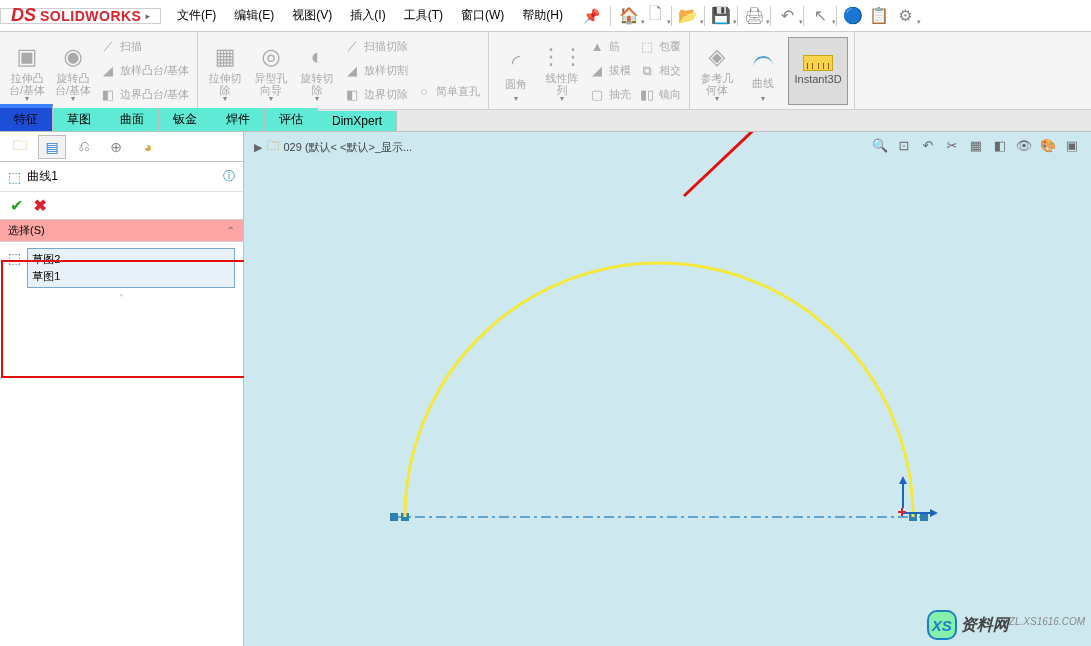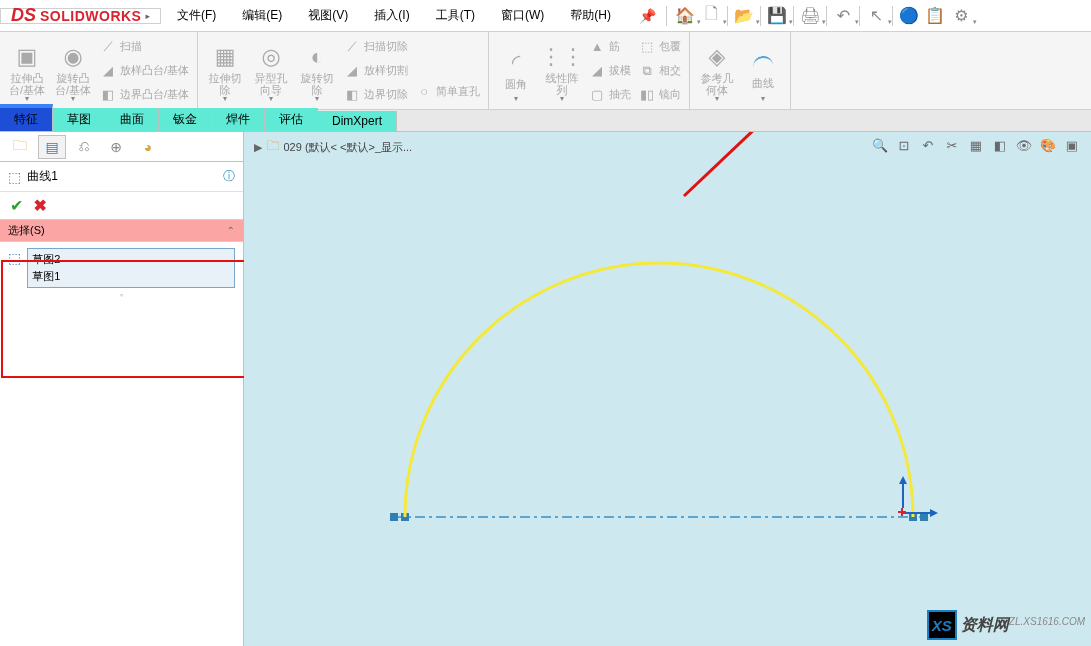--- a/index.html
+++ b/index.html
@@ -3,21 +3,21 @@
 <meta charset="utf-8">
 <style>
 * { margin: 0; padding: 0; box-sizing: border-box; font-family: "Microsoft YaHei", Arial, sans-serif; }
 body { width: 1091px; height: 646px; background: #fff; overflow: hidden; position: relative; }
 
 
 .titlebar { height: 32px; display: flex; align-items: center; background: #fff; border-bottom: 1px solid #d0d0d0; }
 .logo { display: flex; align-items: center; padding: 0 10px; border: 1px solid #d0d0d0; height: 16px; }
 .logo-ds { color: #d9232e; font-weight: bold; font-size: 18px; font-style: italic; margin-right: 4px; }
 .logo-text { color: #d9232e; font-weight: bold; font-size: 14px; letter-spacing: 0.5px; }
-.menubar { display: flex; gap: 14px; padding-left: 10px; align-items: center; }
+.menubar { display: flex; gap: 6px; padding-left: 10px; align-items: center; }
 .menu-item { font-size: 12px; padding: 4px 6px; cursor: pointer; }
 .pin-icon { color: #2b7cd3; font-size: 14px; padding: 0 8px; cursor: pointer; }
 .title-toolbar { display: flex; gap: 2px; align-items: center; margin-left: 4px; }
 .title-tool { width: 24px; height: 20px; display: flex; align-items: center; justify-content: center; cursor: pointer; color: #888; position: relative; }
 .title-tool.dd::after { content: "▾"; font-size: 7px; position: absolute; right: -3px; bottom: 0; color: #888; }
 .title-divider { width: 1px; height: 20px; background: #ccc; margin: 0 2px; }
 
 
 .ribbon { height: 78px; background: #f5f5f5; border-bottom: 1px solid #d0d0d0; display: flex; }
 .ribbon-group { border-right: 1px solid #d0d0d0; display: flex; align-items: center; padding: 4px 6px; gap: 4px; }
@@ -87,21 +87,21 @@
 
 .left-rail { position: absolute; left: 244px; top: 0; width: 16px; background: #f0f0f0; border-right: 1px solid #c8c8c8; display: flex; flex-direction: column; align-items: center; padding-top: 4px; gap: 8px; height: 60px; border-bottom-right-radius: 4px; }
 .rail-tab { width: 12px; height: 40px; background: #d8d8d8; border: 1px solid #b0b0b0; cursor: pointer; }
 .left-rail-bottom { position: absolute; left: 244px; bottom: 40px; width: 14px; height: 50px; background: #f0f0f0; border: 1px solid #c8c8c8; border-top-right-radius: 4px; border-bottom-right-radius: 4px; display: flex; align-items: center; justify-content: center; color: #888; cursor: pointer; font-size: 10px; }
 
 
 .red-arrow { position: absolute; pointer-events: none; }
 
 
 .watermark { position: absolute; right: 6px; bottom: 6px; display: flex; align-items: center; gap: 4px; font-size: 13px; color: #555; }
-.wm-logo { width: 30px; height: 30px; border: 2px solid #1b7fc2; border-radius: 0; display: flex; align-items: center; justify-content: center; color: #1b7fc2; font-weight: bold; font-style: italic; font-size: 15px; background: #000000; }
+.wm-logo { width: 30px; height: 30px; border: 2px solid #1b7fc2; border-radius: 10px; display: flex; align-items: center; justify-content: center; color: #1b7fc2; font-weight: bold; font-style: italic; font-size: 15px; background: #86efac; }
 .wm-text { display: flex; flex-direction: row; line-height: 1.1; font-style: italic; }
 .wm-text .cn { font-weight: bold; font-size: 16px; color: #444; }
 .wm-text .url { font-size: 10px; color: #888; }
 
 svg.geom { position: absolute; left: 0; top: 0; }
 </style>
 </head>
 <body>
 
 <div class="titlebar">
@@ -238,20 +238,30 @@
   </div>
   <div class="ribbon-group">
     <div class="rbtn-large dd">
         <span class="ic">◈</span>
         <span>参考几何体</span>
       </div>
     <div class="rbtn-large dd">
         <span class="curve-ic"></span>
         <span>曲线</span>
       </div>
+    <div class="rbtn-large instant3d rbtn-active">
+      <span class="ruler">
+          <i></i>
+          <i></i>
+          <i></i>
+          <i></i>
+          <i></i>
+        </span>
+      <span style="color:#555;">Instant3D</span>
+    </div>
   </div>
 </div>
 
 <div class="doc-tabs">
   <div class="doc-tab active">特征</div>
   <div class="doc-tab">草图</div>
   <div class="doc-tab">曲面</div>
   <div class="doc-tab">钣金</div>
   <div class="doc-tab">焊件</div>
   <div class="doc-tab">评估</div>

